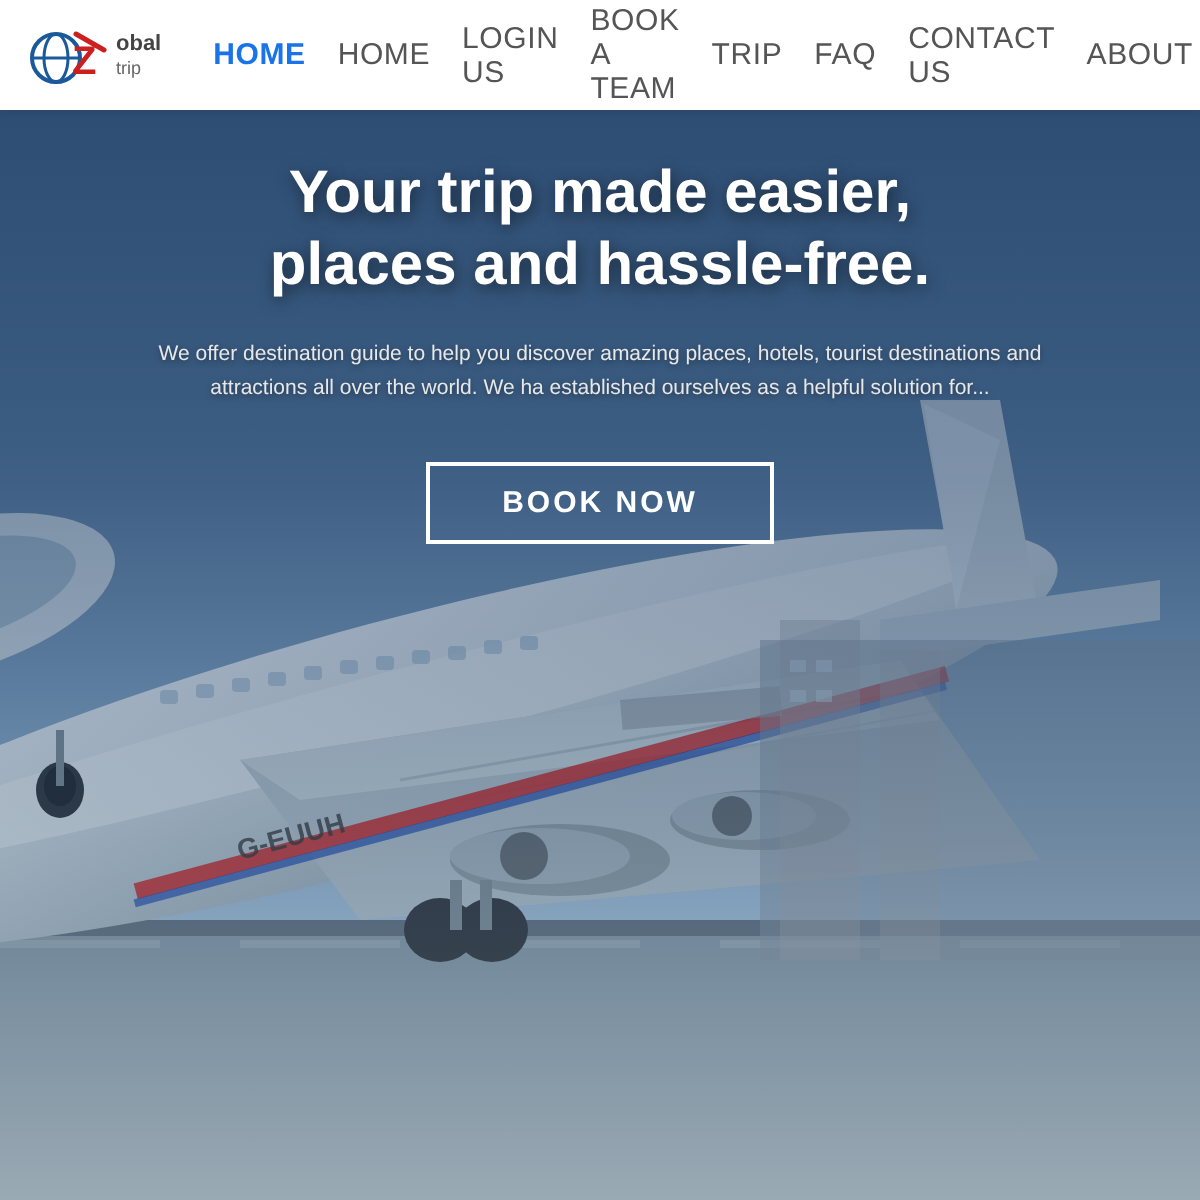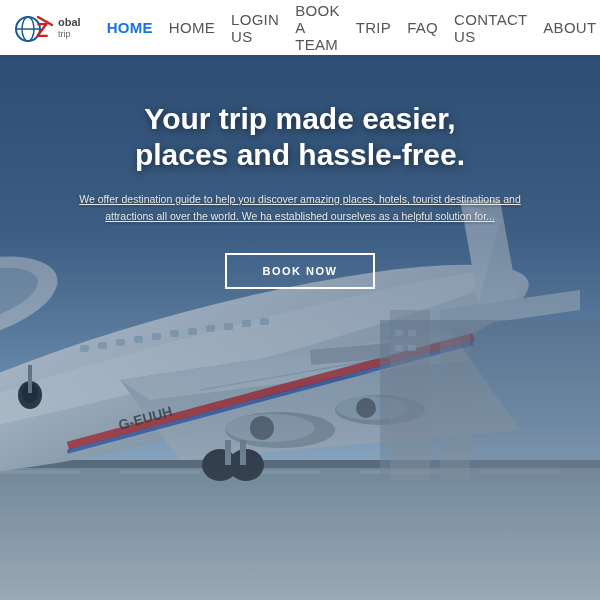--- a/index.html
+++ b/index.html
@@ -118,21 +118,21 @@
       position: absolute;
       top: 55px;
       left: 0;
       width: 600px;
       height: calc(600px - 55px);
       z-index: 3;
       display: flex;
       flex-direction: column;
       align-items: center;
       justify-content: flex-start;
-      padding-top: 46px;
+      padding-top: 24px;
     }
 
     .hero-title {
       font-size: 30px;
       font-weight: 800;
       color: #ffffff;
       text-align: center;
       line-height: 1.2;
       text-shadow: 1px 2px 8px rgba(0,0,0,0.5);
       padding: 0 20px;
@@ -141,28 +141,27 @@
 
     .hero-subtitle {
       font-size: 10.5px;
       color: #e8e8e8;
       text-align: center;
       line-height: 1.6;
       padding: 0 30px;
       margin-bottom: 28px;
       max-width: 520px;
       text-shadow: 0 1px 3px rgba(0,0,0,0.4);
-      text-decoration: underline;
     }
 
     .book-now-btn {
       border: 2px solid #ffffff;
       background: transparent;
       color: #ffffff;
-      font-size: 11px;
+      font-size: 15px;
       font-weight: 700;
       letter-spacing: 1.5px;
       padding: 10px 36px;
       cursor: pointer;
       text-transform: uppercase;
       transition: all 0.2s;
     }
   </style>
 </head>
 <body>

